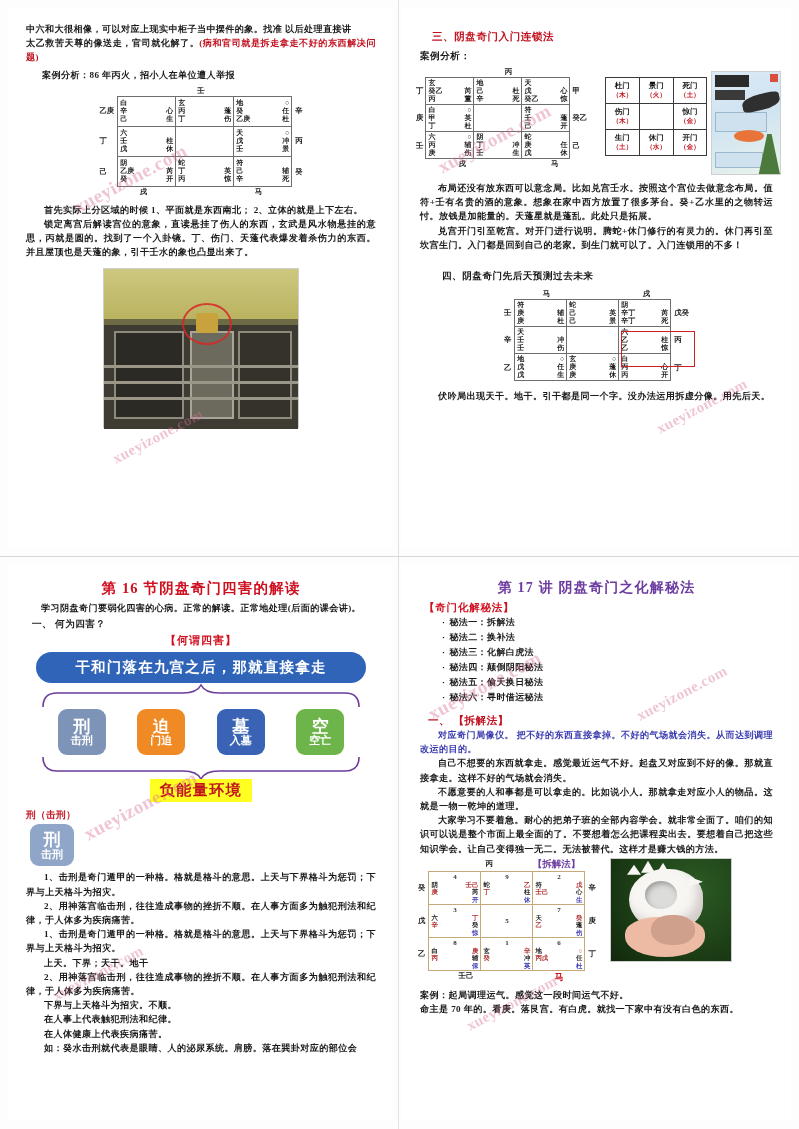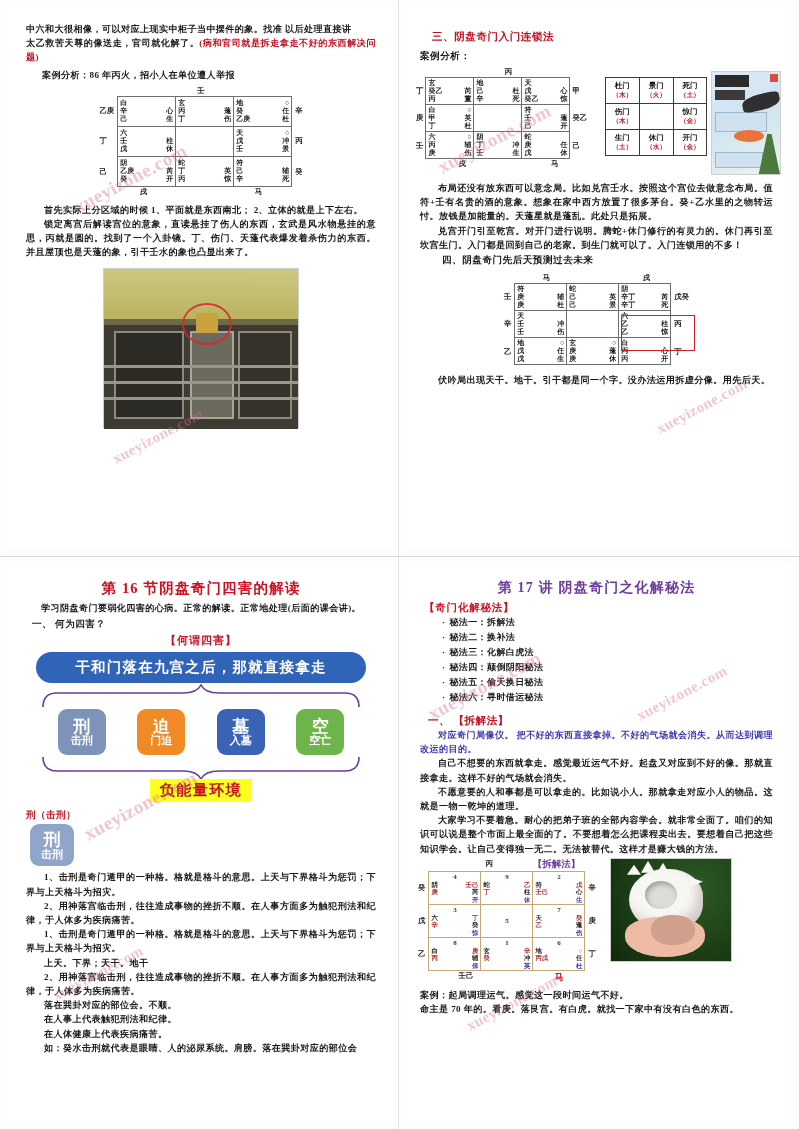--- a/index.html
+++ b/index.html
@@ -524,21 +524,21 @@
       <div style="position:absolute;left:30px;top:22px;width:38px;height:16px;border-radius:50% 20% 50% 20%;background:#2f2f2f;transform:rotate(-12deg);"></div>
       <div style="position:absolute;left:22px;top:58px;width:30px;height:12px;border-radius:50%;background:#e8743a;"></div>
       <div style="position:absolute;left:46px;top:62px;width:22px;height:42px;background:#4b7a3c;clip-path:polygon(40% 0,60% 0,100% 100%,0 100%);"></div>
       <div style="position:absolute;right:2px;top:2px;width:8px;height:8px;background:#d94f3d;"></div>
     </div>
   </div>
 
   <div style="padding:6px 18px 0 18px;">
     <p class="para ind">布局还没有放东西可以意念局。比如兑宫壬水。按照这个宫位去做意念布局。值符+壬有名贵的酒的意象。想象在家中西方放置了很多茅台。癸+乙水里的之物转运忖。放钱是加能量的。天蓬星就是蓬乱。此处只是拓展。</p>
     <p class="para ind">兑宫开门引至乾宫。对开门进行说明。腾蛇+休门修行的有灵力的。休门再引至坎宫生门。入门都是回到自己的老家。到生门就可以了。入门连锁用的不多！</p>
-    <p class="sec-h2" style="text-indent:22px;margin-top:2px;">四、阴盘奇门先后天预测过去未来</p>
+    <p class="sec-h2" style="text-indent:22px;margin-top:18px;">四、阴盘奇门先后天预测过去未来</p>
   </div>
 
   <div class="qm-wrap" style="margin:6px auto 0 auto; width:200px; position:relative;">
     <div style="display:flex;justify-content:space-around;">
       <span class="lbl">马</span>
       <span class="lbl">戌</span>
     </div>
     <div style="display:flex;align-items:stretch;justify-content:center;">
       <div style="display:flex;flex-direction:column;justify-content:space-around;padding-right:3px;">
         <span class="lbl">壬</span>
@@ -767,21 +767,21 @@
       <span class="sml">击刑</span>
     </div>
   </div>
 
   <div style="padding:4px 18px 0 18px;">
     <p class="para ind">1、击刑是奇门遁甲的一种格。格就是格斗的意思。上天与下界格斗为惩罚；下界与上天格斗为招灾。</p>
     <p class="para ind">2、用神落宫临击刑，往往造成事物的挫折不顺。在人事方面多为触犯刑法和纪律，于人体多为疾病痛苦。</p>
     <p class="para ind">1、击刑是奇门遁甲的一种格。格就是格斗的意思。上天与下界格斗为惩罚；下界与上天格斗为招灾。</p>
     <p class="para" style="text-indent:18px;">上天。下界；天干。地干</p>
     <p class="para ind">2、用神落宫临击刑，往往造成事物的挫折不顺。在人事方面多为触犯刑法和纪律，于人体多为疾病痛苦。</p>
-    <p class="para" style="text-indent:18px;">落在巽卦对应的部位会。不顺。</p>
+    <p class="para" style="text-indent:18px;">下界与上天格斗为招灾。不顺。</p>
     <p class="para" style="text-indent:18px;">在人事上代表触犯刑法和纪律。</p>
     <p class="para" style="text-indent:18px;">在人体健康上代表疾病痛苦。</p>
     <p class="para" style="text-indent:18px;">如：癸水击刑就代表是眼睛、人的泌尿系统。肩膀。落在巽卦对应的部位会</p>
   </div>
 
   <div class="wm" style="left:70px; top:230px;">xueyizone.com</div>
   <div class="wm sm" style="left:40px; top:400px;">xueyizone.com</div>
 </div>
 
 <div class="page p-br">

